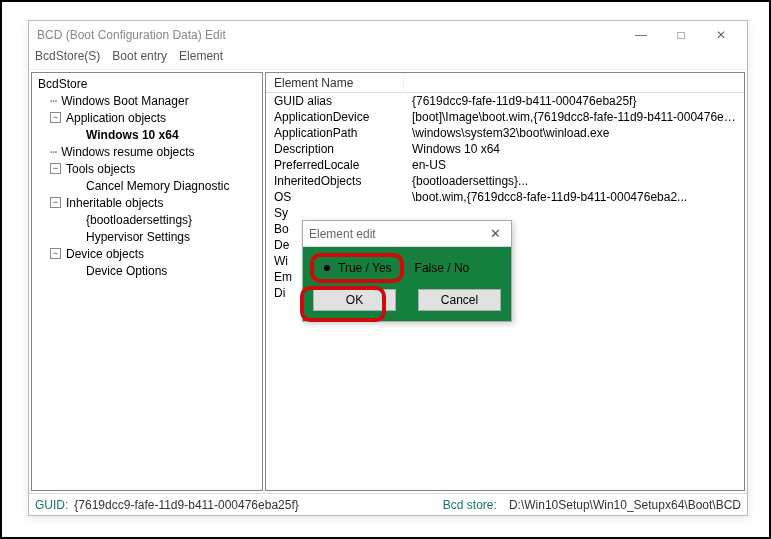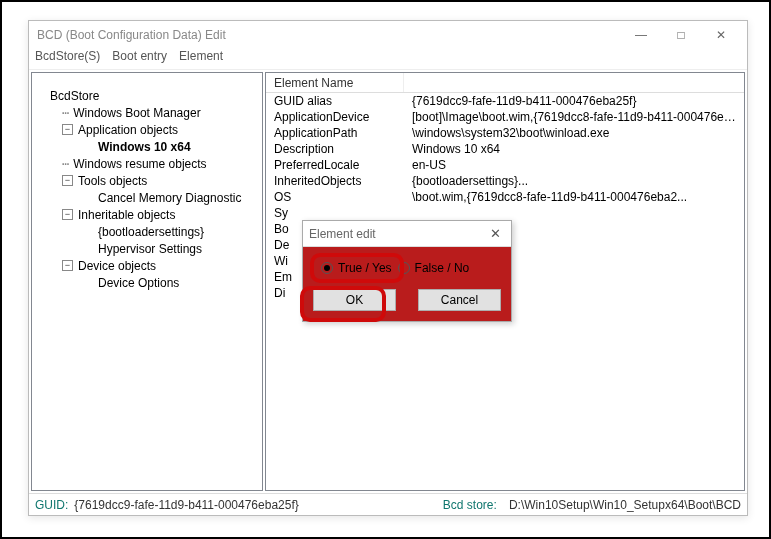--- a/index.html
+++ b/index.html
@@ -50,21 +50,21 @@
     height: calc(100% - 28px - 20px - 22px);
     border-top: 1px solid #eee;
   }
   .tree-pane {
     width: 232px;
     border: 1px solid #828790;
     margin: 2px;
     overflow: auto;
     padding: 2px 0;
   }
-  .tree-pane ul { list-style: none; margin: 12px; padding: 0; }
+  .tree-pane ul { list-style: none; margin: 0; padding: 0; }
   .tree-pane li { padding: 0; white-space: nowrap; }
   .tree-row { display: flex; align-items: center; height: 17px; padding-left: 4px; }
   .exp {
     width: 11px; height: 11px;
     border: 1px solid #888;
     margin-right: 3px;
     display: inline-flex; align-items: center; justify-content: center;
     font-size: 9px; line-height: 1;
     color: #333;
   }
@@ -105,21 +105,21 @@
   .statusbar .lbl { color: #0f766e; margin-right: 6px; }
   .statusbar .sec2 { margin-left: auto; }
   .statusbar .val2 { margin-left: 6px; }
 
   
   .dialog {
     position: absolute;
     left: 300px; top: 218px;
     width: 210px;
     border: 1px solid #aaa;
-    background: #b91c1c;
+    background: #15803d;
     box-shadow: 2px 2px 6px rgba(0,0,0,0.2);
   }
   .dlg-title {
     height: 26px;
     background: #fff;
     display: flex; align-items: center;
     padding: 0 6px;
     border-bottom: 1px solid #ddd;
     color: #666;
   }

